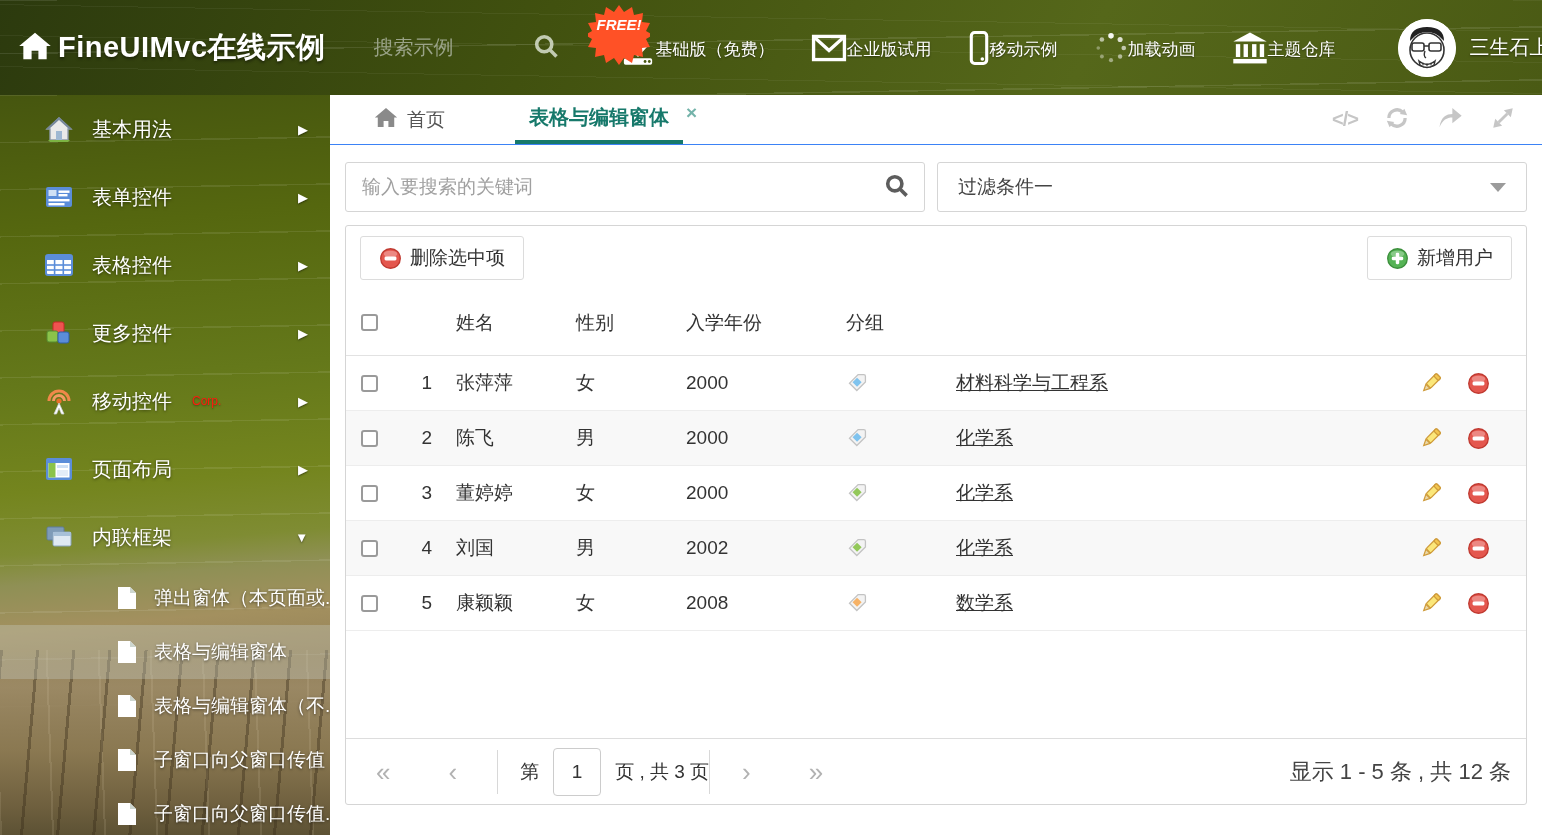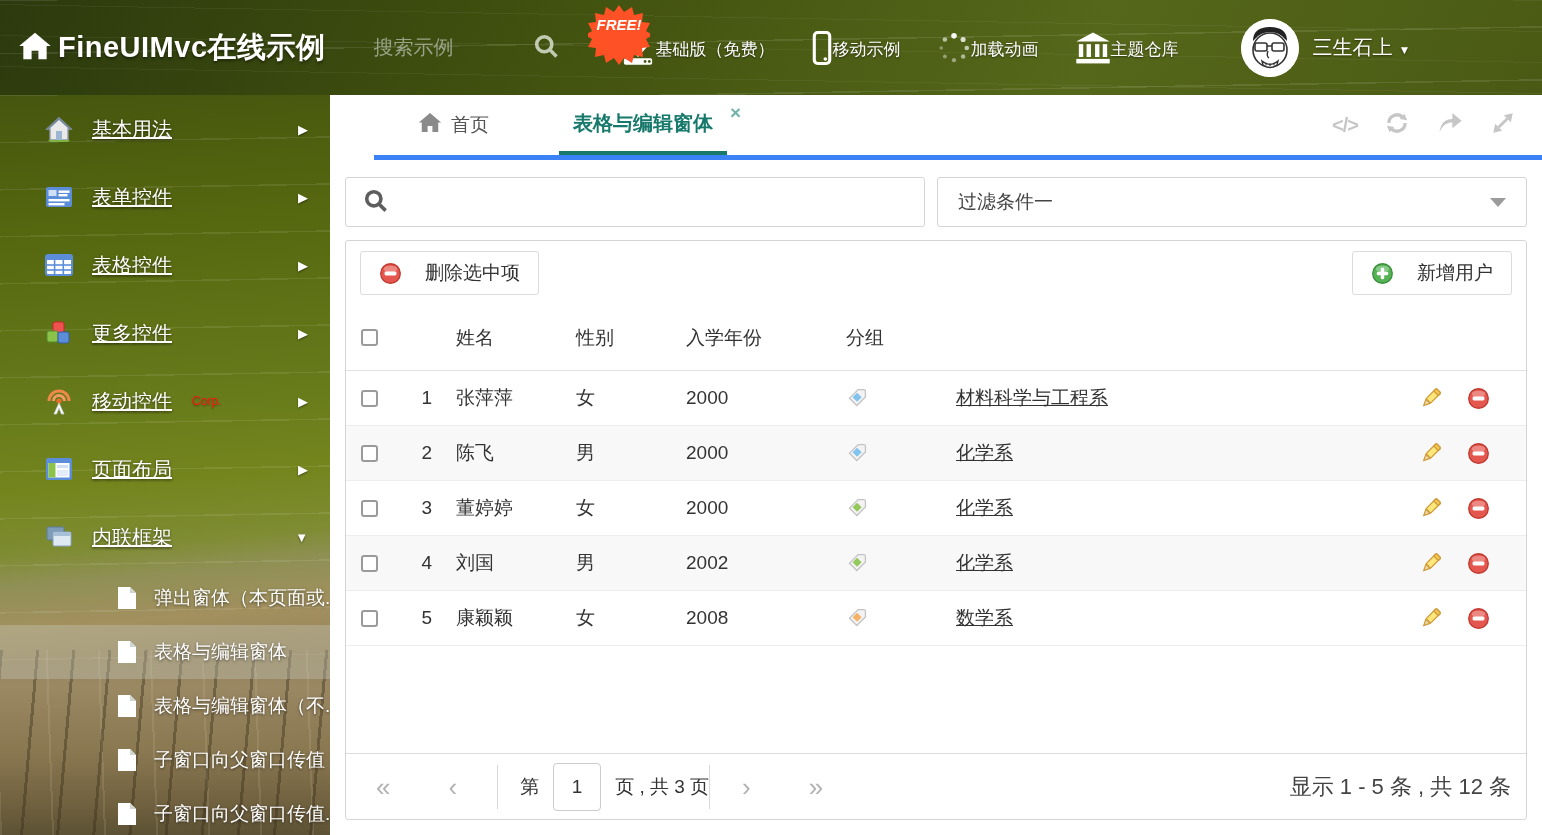--- a/index.html
+++ b/index.html
@@ -38,51 +38,51 @@
       linear-gradient(175deg,#46560f 0%,#55670f 18%,#64781a 38%,#74851e 52%,#7f8c33 60%,#8f9055 64%,#a3905f 70%,#8f7c55 80%,#6f6041 92%,#5c5136 100%);
     overflow:hidden; }
   .wood { position:absolute; left:0; bottom:0; width:100%; height:185px; pointer-events:none;
     background-image:
       repeating-linear-gradient(95deg, rgba(52,40,22,0.38) 0 3px, rgba(0,0,0,0) 3px 36px),
       repeating-linear-gradient(88deg, rgba(235,220,190,0.12) 0 2px, rgba(0,0,0,0) 2px 52px),
       linear-gradient(180deg, rgba(150,132,95,0) 0%, rgba(156,138,102,0.85) 20%, #8a7851 55%, #6e5f3e 85%, #5c5134 100%); }
   .menu { position:relative; z-index:2; }
   .menu-item { height:68px; display:flex; align-items:center; padding:0 22px 0 44px; cursor:pointer; }
   .menu-item .m-ic { width:30px; height:30px; flex:none; display:flex; align-items:center; justify-content:center; }
-  .menu-item .m-label { color:#fff; font-size:20px; margin-left:18px; text-shadow:0 1px 3px rgba(0,0,0,0.55); white-space:nowrap;text-decoration:underline; }
+  .menu-item .m-label { color:#fff; font-size:20px; margin-left:18px; text-shadow:0 1px 3px rgba(0,0,0,0.55); white-space:nowrap; }
   .menu-item .m-badge { color:#ff1a0e; font-size:12px; margin-left:20px; text-shadow:0 1px 2px rgba(0,0,0,0.4); }
   .menu-item .m-arrow { margin-left:auto; color:#fff; font-size:13px; text-shadow:0 1px 2px rgba(0,0,0,0.5); }
   .submenu-item { height:54px; display:flex; align-items:center; padding:0 22px 0 116px; cursor:pointer; }
   .submenu-item .s-ic { width:22px; height:24px; flex:none; }
   .submenu-item .s-label { color:#fff; font-size:19px; margin-left:16px; text-shadow:0 1px 3px rgba(0,0,0,0.55); white-space:nowrap; }
   .submenu-item.selected { background:rgba(200,205,195,0.34); }
 
   
   .main { position:absolute; left:330px; top:95px; width:1212px; height:740px; background:#fff; }
-  .tabbar { height:65px; border-bottom:5px solid #3b82f6; display:flex; align-items:stretch; position:relative;margin-left:44px; }
+  .tabbar { height:50px; border-bottom:1px solid #3b82f6; display:flex; align-items:stretch; position:relative; }
   .tab { display:flex; align-items:center; padding:0 14px; margin-left:30px; cursor:pointer; color:#555; font-size:19px; }
   .tab .tab-home-ic { margin-right:9px; }
   .tab.active { color:#17796b; font-weight:bold; font-size:20px; border-bottom:4px solid #17796b; margin-left:56px; position:relative; }
   .tab-close { position:absolute; top:8px; right:-14px; color:#74b3aa; font-size:19px; font-weight:900; line-height:1; cursor:pointer; }
   .tab-tools { margin-left:auto; display:flex; align-items:center; gap:26px; padding-right:26px; color:#c6c6c6; }
   .tool-code { font-size:20px; font-weight:bold; letter-spacing:-1px; cursor:pointer; }
   .tab-tools svg { cursor:pointer; }
 
   .content { padding:17px 15px 0 15px; }
   .filter-row { display:flex; gap:12px; }
   .search-box { width:580px; height:50px; border:1px solid #d5d5d5; border-radius:3px; display:flex; align-items:center; padding:0 14px 0 16px; }
   .search-box input { flex:1; border:none; outline:none; font-size:19px; color:#444; }
   .search-box input::placeholder { color:#a0a0a0; }
   .select-box { flex:1; height:50px; border:1px solid #d5d5d5; border-radius:3px; display:flex; align-items:center; padding:0 20px; cursor:pointer; }
   .select-box .sel-text { font-size:19px; color:#444;font-family:Liberation Mono, monospace; }
   .sel-caret { margin-left:auto; width:0; height:0; border-left:8px solid transparent; border-right:8px solid transparent; border-top:9px solid #9b9b9b; }
 
   .panel { margin-top:13px; height:580px; border:1px solid #d5d5d5; border-radius:3px; display:flex; flex-direction:column; background:#fff; }
   .toolbar { height:64px; padding:10px 14px; display:flex; align-items:center; }
-  .btn { height:44px; border:1px solid #dcdcdc; border-radius:3px; background:#fff; display:flex; align-items:center; gap:23px; padding:0 18px; font-size:19px; color:#333; cursor:pointer; }
+  .btn { height:44px; border:1px solid #dcdcdc; border-radius:3px; background:#fff; display:flex; align-items:center; gap:8px; padding:0 18px; font-size:19px; color:#333; cursor:pointer; }
   .btn-add { margin-left:auto; }
 
   .thead { height:66px; display:flex; align-items:center; border-bottom:1px solid #e2e2e2; font-size:19px; color:#333; }
   .trow { height:55px; display:flex; align-items:center; border-bottom:1px solid #ededed; font-size:19px; color:#333; }
   .trow.striped { background:#f8f8f8; }
   .cell { display:flex; align-items:center; }
   .c-check { width:52px; padding-left:15px; }
   .c-num { width:34px; justify-content:flex-end; color:#333; }
   .c-name { width:120px; margin-left:24px; }
   .c-gender { width:110px; }
@@ -169,20 +169,29 @@
             <path d="M11 3h6v9h5l-8 9-8-9h5z" fill="#fff"></path>
             <rect x="3" y="22" width="22" height="5" rx="1.4" fill="#fff"></rect>
             <circle cx="19.5" cy="24.5" r="1.1" fill="#49590f"></circle>
             <circle cx="22.8" cy="24.5" r="1.1" fill="#49590f"></circle>
           </svg>
       </span>
       <span class="nav-label">基础版（免费）</span>
     </div>
     <div class="nav-item">
       <span class="nav-ic">
+        <svg width="36" height="30" viewBox="0 0 28 22" fill="none" stroke="#fff" stroke-width="2.6">
+            <rect x="2" y="2" width="24" height="18"></rect>
+            <path d="M3 3 L14 13 L25 3"></path>
+          </svg>
+      </span>
+      <span class="nav-label">企业版试用</span>
+    </div>
+    <div class="nav-item">
+      <span class="nav-ic">
         <svg width="22" height="36" viewBox="0 0 16 28" fill="none" stroke="#fff" stroke-width="2.4">
             <rect x="2" y="2" width="12" height="24" rx="2.6"></rect>
             <circle cx="10.6" cy="22.6" r="1.4" fill="#fff" stroke="none"></circle>
           </svg>
       </span>
       <span class="nav-label">移动示例</span>
     </div>
     <div class="nav-item">
       <span class="nav-ic">
         <svg width="34" height="34" viewBox="0 0 28 28" fill="#fff">
@@ -392,20 +401,21 @@
             <polygon points="21,3 12.8,4.8 19.2,11.2" fill="#c6c6c6"></polygon>
             <polygon points="3,21 11.2,19.2 4.8,12.8" fill="#c6c6c6"></polygon>
           </svg>
       </span>
     </div>
   </div>
 
   <div class="content">
     <div class="filter-row">
       <div class="search-box">
+        <input placeholder="输入要搜索的关键词" style="">
         <span>
           <svg width="27" height="27" viewBox="0 0 24 24" fill="none" stroke="#5d5d5d" stroke-width="3.2">
               <circle cx="10.5" cy="10.5" r="6.3"></circle>
               <line x1="15.3" y1="15.3" x2="21" y2="21"></line>
             </svg>
         </span>
       </div>
       <div class="select-box">
         <span class="sel-text">过滤条件一</span>
         <span class="sel-caret"></span>

